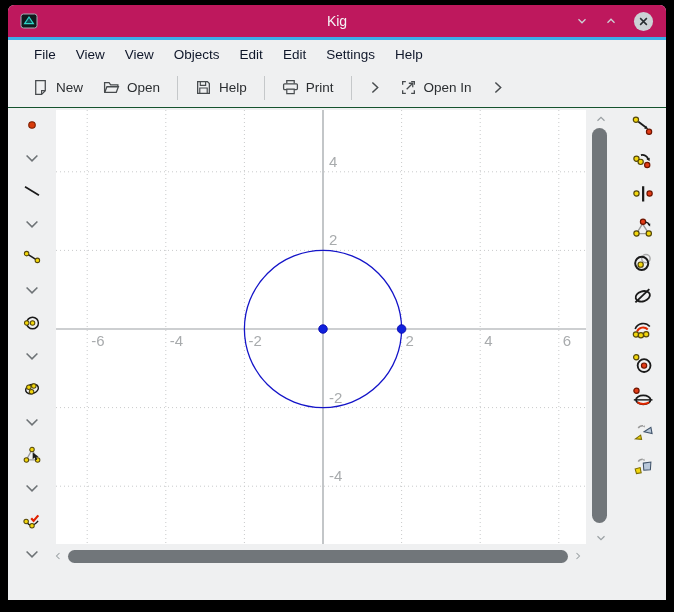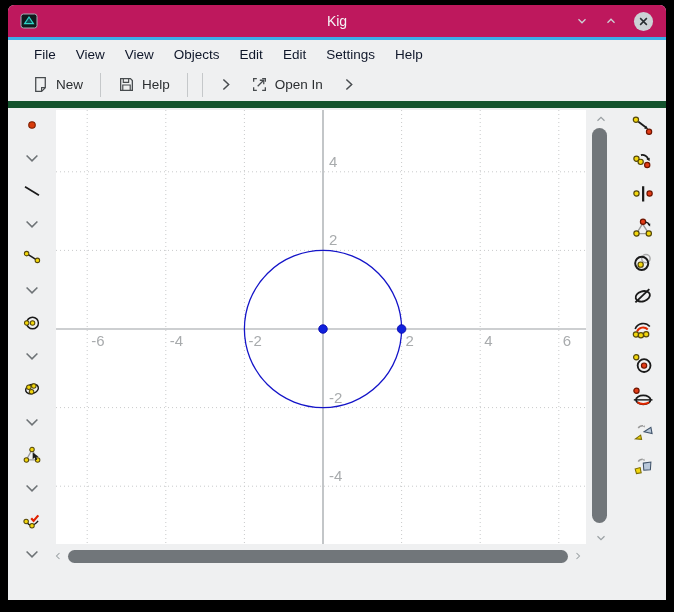--- a/index.html
+++ b/index.html
@@ -17,21 +17,21 @@
   .titlebar{height:32px;background:#be185d;position:relative;display:flex;align-items:center;padding:0 12px;box-sizing:border-box}
   .titlebar-title{position:absolute;left:0;right:0;text-align:center;color:#f4f5f6;font-size:14px;pointer-events:none}
   .app-icon{width:18px;height:18px;display:flex;z-index:1}
   .win-controls{margin-left:auto;display:flex;gap:15px;align-items:center;z-index:1}
   .win-controls span{display:flex;align-items:center;justify-content:center}
   .accent-line{height:3px;background:#3daee9}
   
   .menubar{height:28px;display:flex;align-items:center;padding-left:16px;box-sizing:border-box}
   .menu-item{padding:4px 10px;font-size:13.5px;color:#0f172a;cursor:default}
   
-  .toolbar{height:40px;display:flex;align-items:center;padding-left:14px;box-sizing:border-box;border-bottom:7px solid #14532d}
+  .toolbar{height:40px;display:flex;align-items:center;padding-left:14px;box-sizing:border-box;border-bottom:1px solid #14532d}
   .tbtn{display:flex;align-items:center;gap:7px;padding:7px 10px;font-size:13.5px;color:#2b2e31;border-radius:3px}
   .tbtn.icon-only{padding:7px 7px}
   .tbtn svg{width:17px;height:17px;display:block}
   .tsep{width:1px;height:24px;background:#c5c8ca;margin:0 7px;flex:none}
   
   .main{position:relative;height:492px}
   .left-rail{position:absolute;left:0;top:0;bottom:0;width:48px;display:flex;flex-direction:column;align-items:center;padding-top:7px;gap:13px;box-sizing:border-box}
   .rail-item{width:20px;height:20px;display:flex;align-items:center;justify-content:center;flex:none}
   .rail-item svg{width:18px;height:18px;display:block}
   .canvas-wrap{position:absolute;left:48px;top:2px;width:530px;height:434px;background:#fff}
@@ -99,32 +99,51 @@
   <div class="toolbar">
       <div class="tbtn">
         <span>
           <svg viewBox="0 0 16 16">
             <path d="M3.5 1.5h9v9.5l-3.5 3.5h-5.5z" fill="none" stroke="#474b4e" stroke-width="1.2"></path>
             <path d="M12.3 11h-3.3v3.3" fill="none" stroke="#474b4e" stroke-width="1.1"></path>
           </svg>
         </span>
         <span>New</span>
       </div>
+      <div class="tbtn">
+        <span>
+          <svg viewBox="0 0 16 16">
+            <path d="M1.5 12.5v-9h4.2l1.5 2h6.8v1.8" fill="none" stroke="#474b4e" stroke-width="1.2"></path>
+            <path d="M1.7 12.5l2-5.2h10.8l-2 5.2z" fill="none" stroke="#474b4e" stroke-width="1.2"></path>
+          </svg>
+        </span>
+        <span>Open</span>
+      </div>
       <div class="tsep"></div>
       <div class="tbtn">
         <span>
           <svg viewBox="0 0 16 16">
             <path d="M2.5 2.5h9.2l1.8 1.8v9.2H2.5z" fill="none" stroke="#474b4e" stroke-width="1.2"></path>
             <path d="M5 2.7v3.3h5V2.7" fill="none" stroke="#474b4e" stroke-width="1.1"></path>
             <path d="M4.5 13.3v-4.8h7v4.8" fill="none" stroke="#474b4e" stroke-width="1.1"></path>
           </svg>
         </span>
         <span>Help</span>
       </div>
       <div class="tsep"></div>
+      <div class="tbtn">
+        <span>
+          <svg viewBox="0 0 16 16">
+            <path d="M4.5 4.3V1.5h7v2.8" fill="none" stroke="#474b4e" stroke-width="1.2"></path>
+            <rect x="1.5" y="4.5" width="13" height="5.5" rx="1" fill="none" stroke="#474b4e" stroke-width="1.2"></rect>
+            <path d="M4.5 13.7V9.6h7v4.1z" fill="#eff0f1" stroke="#474b4e" stroke-width="1.1"></path>
+          </svg>
+        </span>
+        <span>Print</span>
+      </div>
       <div class="tsep"></div>
       <div class="tbtn icon-only">
         <span>
           <svg viewBox="0 0 16 16">
             <path d="M6 3.3l5 4.7-5 4.7" fill="none" stroke="#474b4e" stroke-width="1.4"></path>
           </svg>
         </span>
       </div>
       <div class="tbtn">
         <span>

